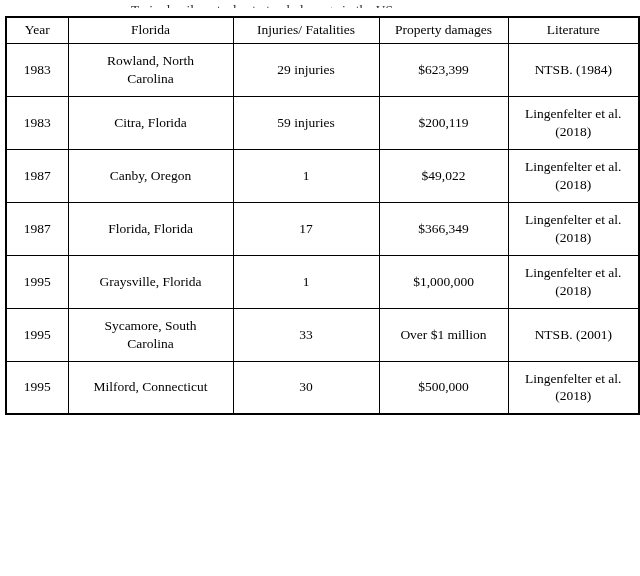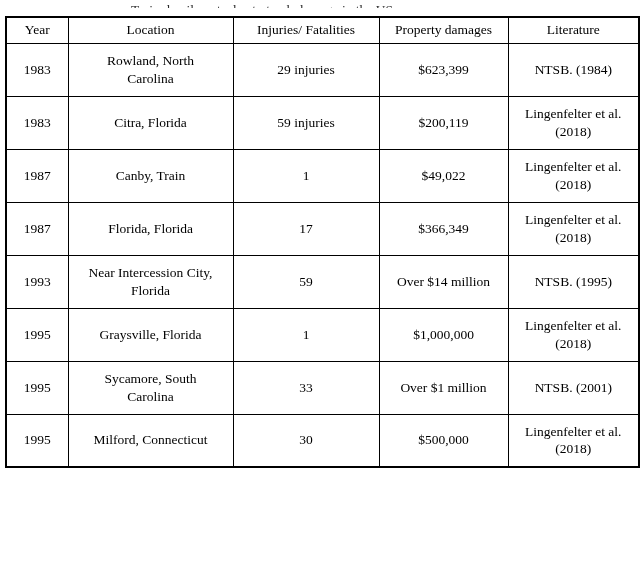--- a/index.html
+++ b/index.html
@@ -70,21 +70,21 @@
     <colgroup>
       <col class="c-year">
       <col class="c-location">
       <col class="c-injuries">
       <col class="c-damages">
       <col class="c-literature">
     </colgroup>
     <thead>
       <tr>
           <th>Year</th>
-          <th>Location</th>
+          <th>Florida</th>
           <th>Injuries/ Fatalities</th>
           <th>Property damages</th>
           <th>Literature</th>
         </tr>
     </thead>
     <tbody>
         <tr>
           <td>1983</td>
           <td>Rowland, North
 Carolina</td>
@@ -95,41 +95,33 @@
         <tr>
           <td>1983</td>
           <td>Citra, Florida</td>
           <td>59 injuries</td>
           <td>$200,119</td>
           <td>Lingenfelter et al.
 (2018)</td>
         </tr>
         <tr>
           <td>1987</td>
-          <td>Canby, Train</td>
+          <td>Canby, Oregon</td>
           <td>1</td>
           <td>$49,022</td>
           <td>Lingenfelter et al.
 (2018)</td>
         </tr>
         <tr>
           <td>1987</td>
           <td>Florida, Florida</td>
           <td>17</td>
           <td>$366,349</td>
           <td>Lingenfelter et al.
 (2018)</td>
-        </tr>
-        <tr>
-          <td>1993</td>
-          <td>Near Intercession City,
-Florida</td>
-          <td>59</td>
-          <td>Over $14 million</td>
-          <td>NTSB. (1995)</td>
         </tr>
         <tr>
           <td>1995</td>
           <td>Graysville, Florida</td>
           <td>1</td>
           <td>$1,000,000</td>
           <td>Lingenfelter et al.
 (2018)</td>
         </tr>
         <tr>

